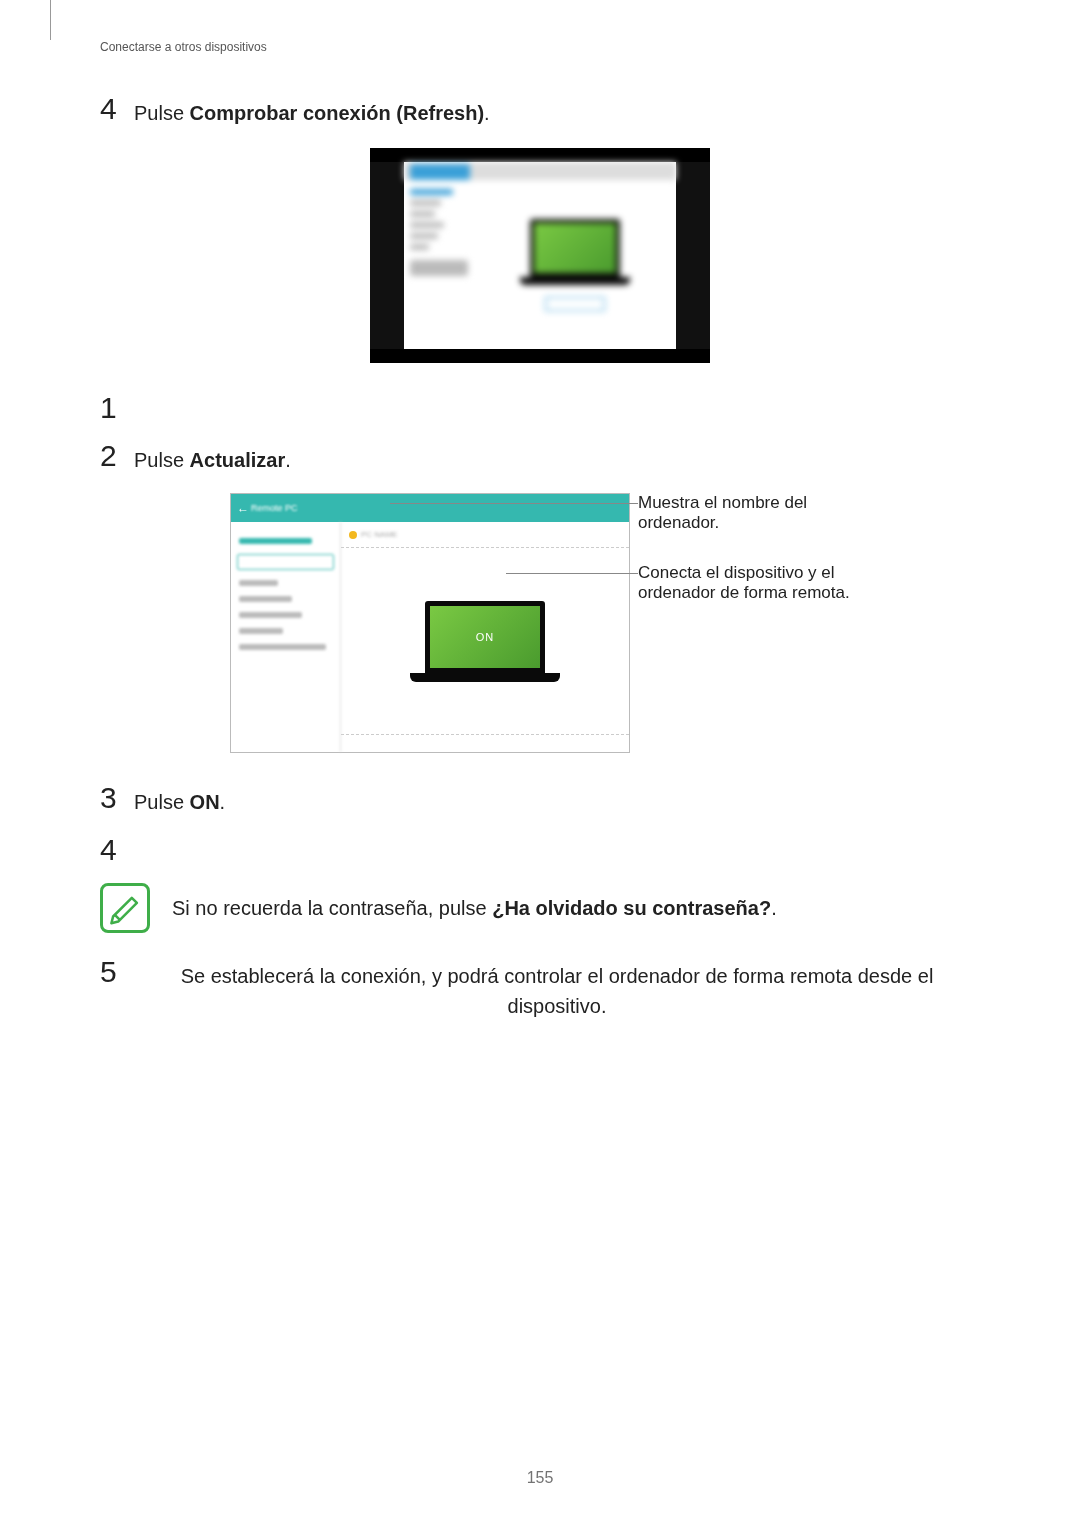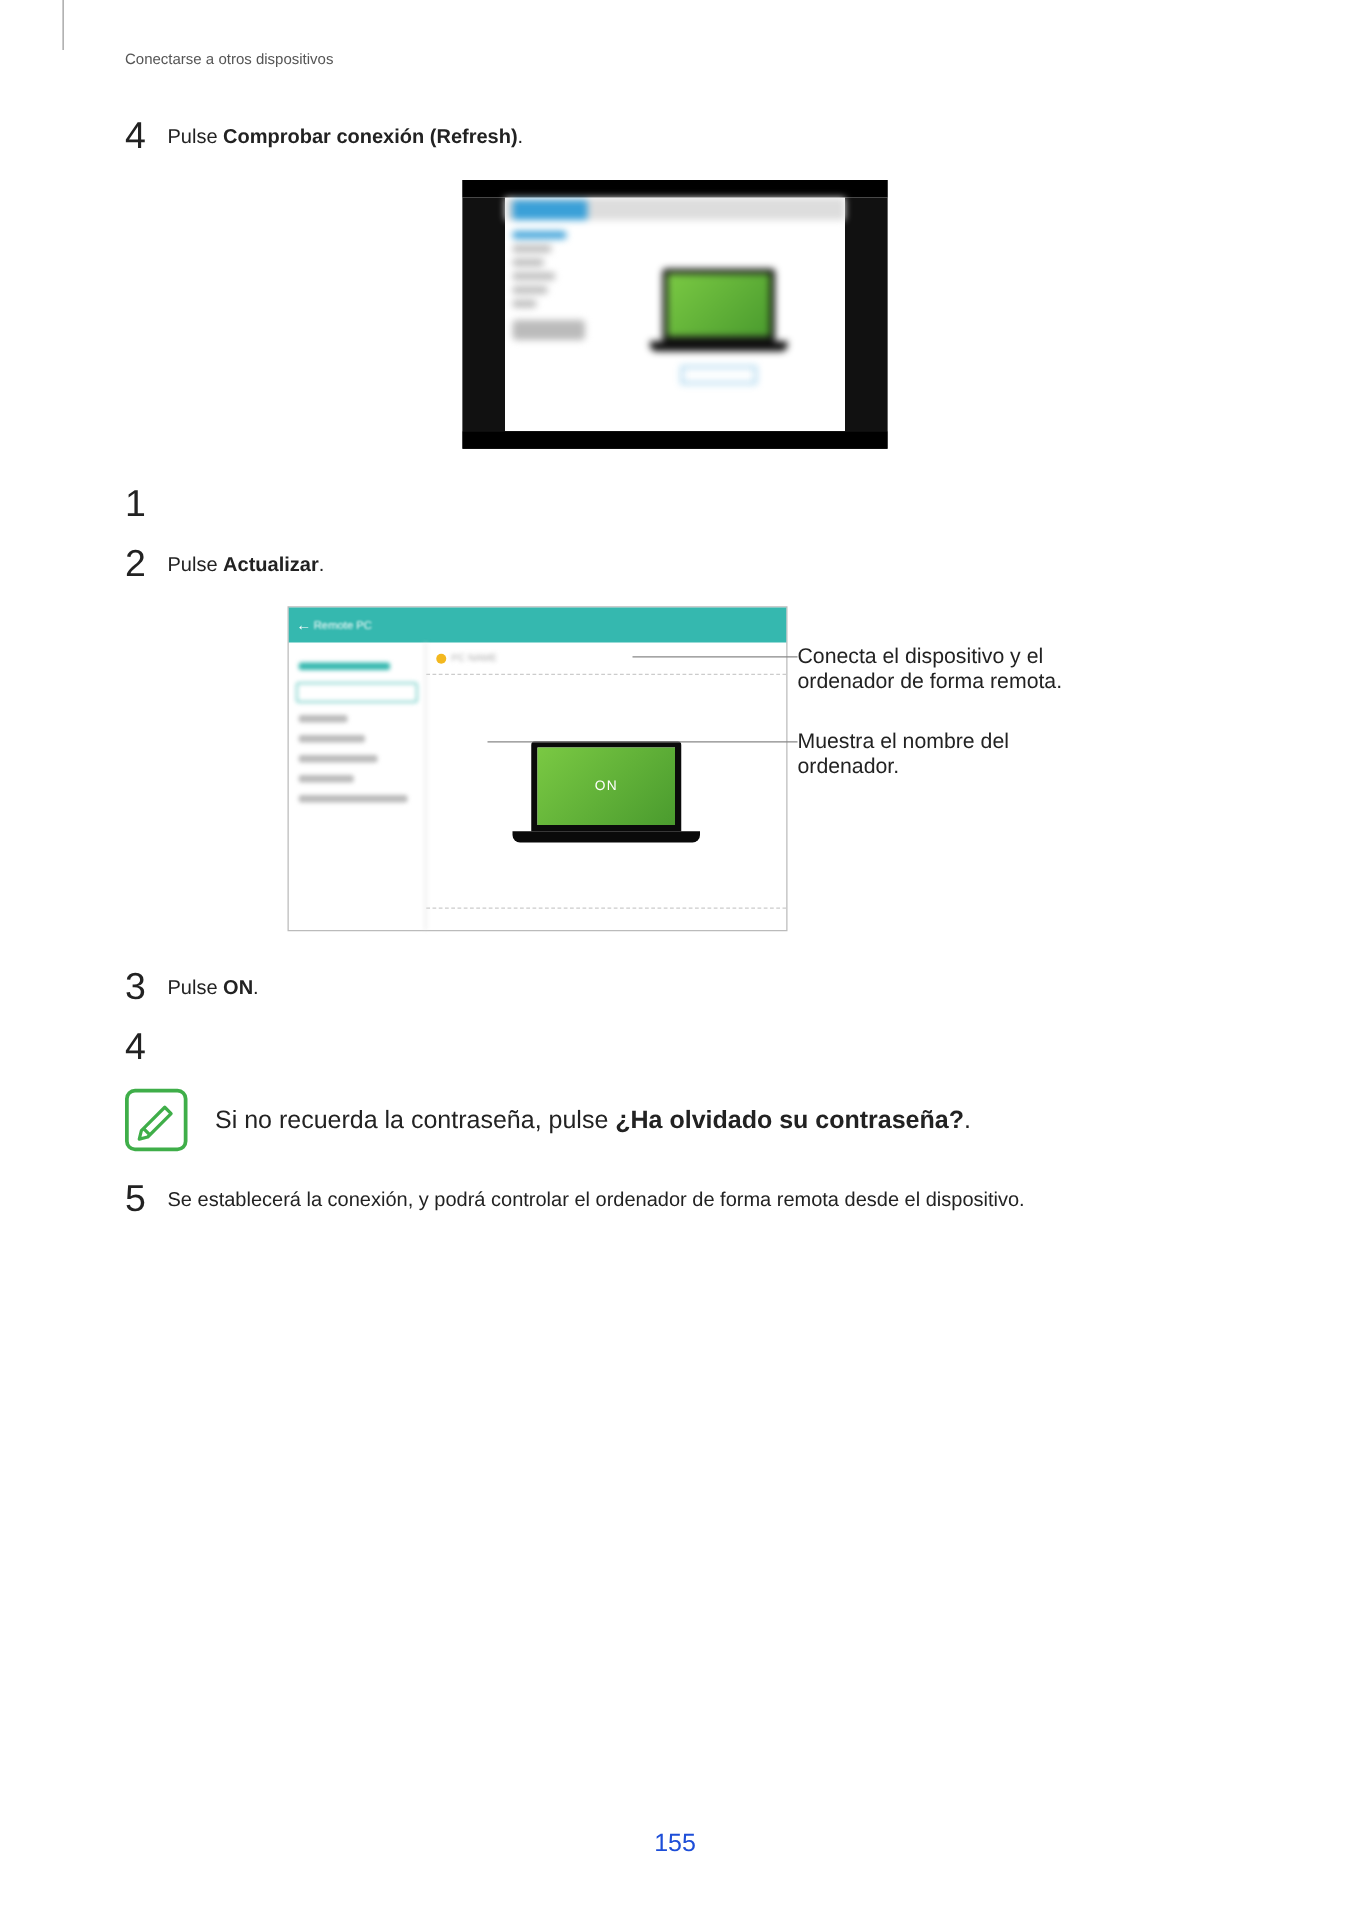--- a/index.html
+++ b/index.html
@@ -34,21 +34,21 @@
   }
   .step-num {
     font-size: 30px;
     font-weight: 400;
     width: 34px;
     flex-shrink: 0;
     line-height: 1;
     color: #222;
   }
   .step-text {
-    font-size: 16px;
+    font-size: 20px;
     color: #222;
     line-height: 1.5;
     padding-top: 4px;
     text-align: center;
   }
   .bold { font-weight: 700; }
   .section-heading {
     color: #c97a5a;
     font-size: 30px;
     font-weight: 700;
@@ -143,22 +143,22 @@
     margin-right: 22px;
   }
   .note-icon svg { width: 34px; height: 34px; }
   .note-text { font-size: 20px; line-height: 1.5; }
 
   .page-number {
     position: absolute;
     bottom: 40px;
     left: 50%;
     transform: translateX(-50%);
-    font-size: 20px;
-    color: #1d4ed8;
+    font-size: 16px;
+    color: #737373;
   }
 </style>
 </head>
 <body>
 
 <div class="left-rule"></div>
 
 <div class="page">
 
   <div class="breadcrumb">Conectarse a otros dispositivos</div>
@@ -244,27 +244,27 @@
                   <span class="fig2-on">ON</span>
                 </div>
               </div>
               <div class="fig2-laptop-base"></div>
             </div>
             <div class="fig2-footer"></div>
           </div>
         </div>
       </div>
       <div class="callouts">
+        <div class="callout">
+          <div class="leader l1"></div>
+          <span>Muestra el nombre del ordenador.</span>
+        </div>
         <div class="callout" style="margin-top:30px">
           <div class="leader l2"></div>
           <span>Conecta el dispositivo y el ordenador de forma remota.</span>
-        </div>
-        <div class="callout">
-          <div class="leader l1"></div>
-          <span>Muestra el nombre del ordenador.</span>
         </div>
       </div>
     </div>
   </div>
 
   <div class="step">
     <div class="step-num">3</div>
     <div class="step-text">
       <span>Pulse </span><span class="bold">ON</span><span>.</span>
     </div>

